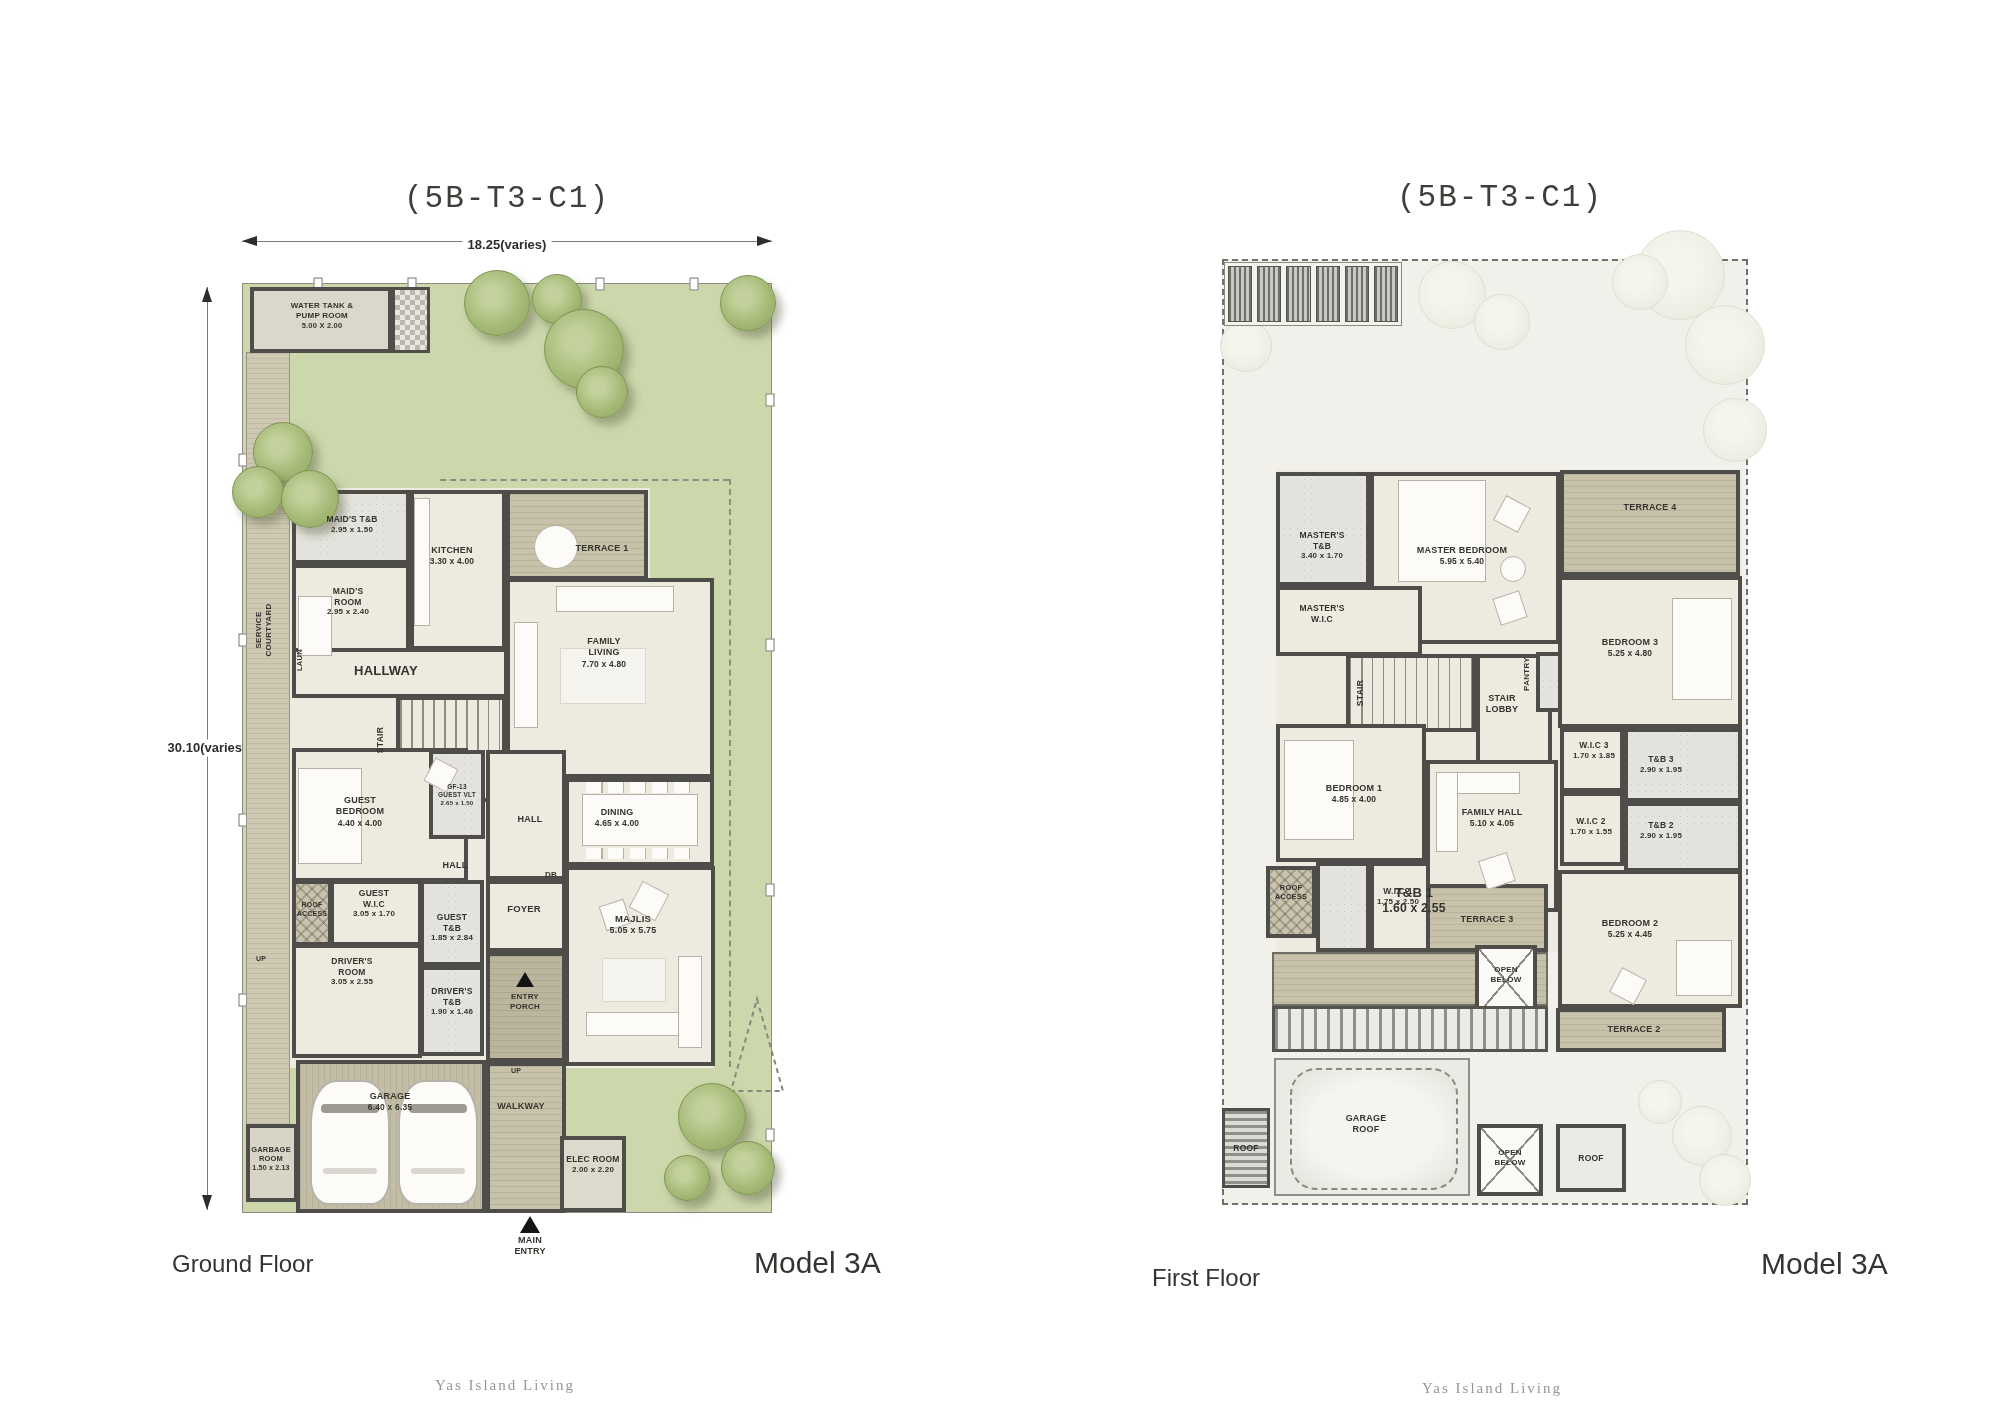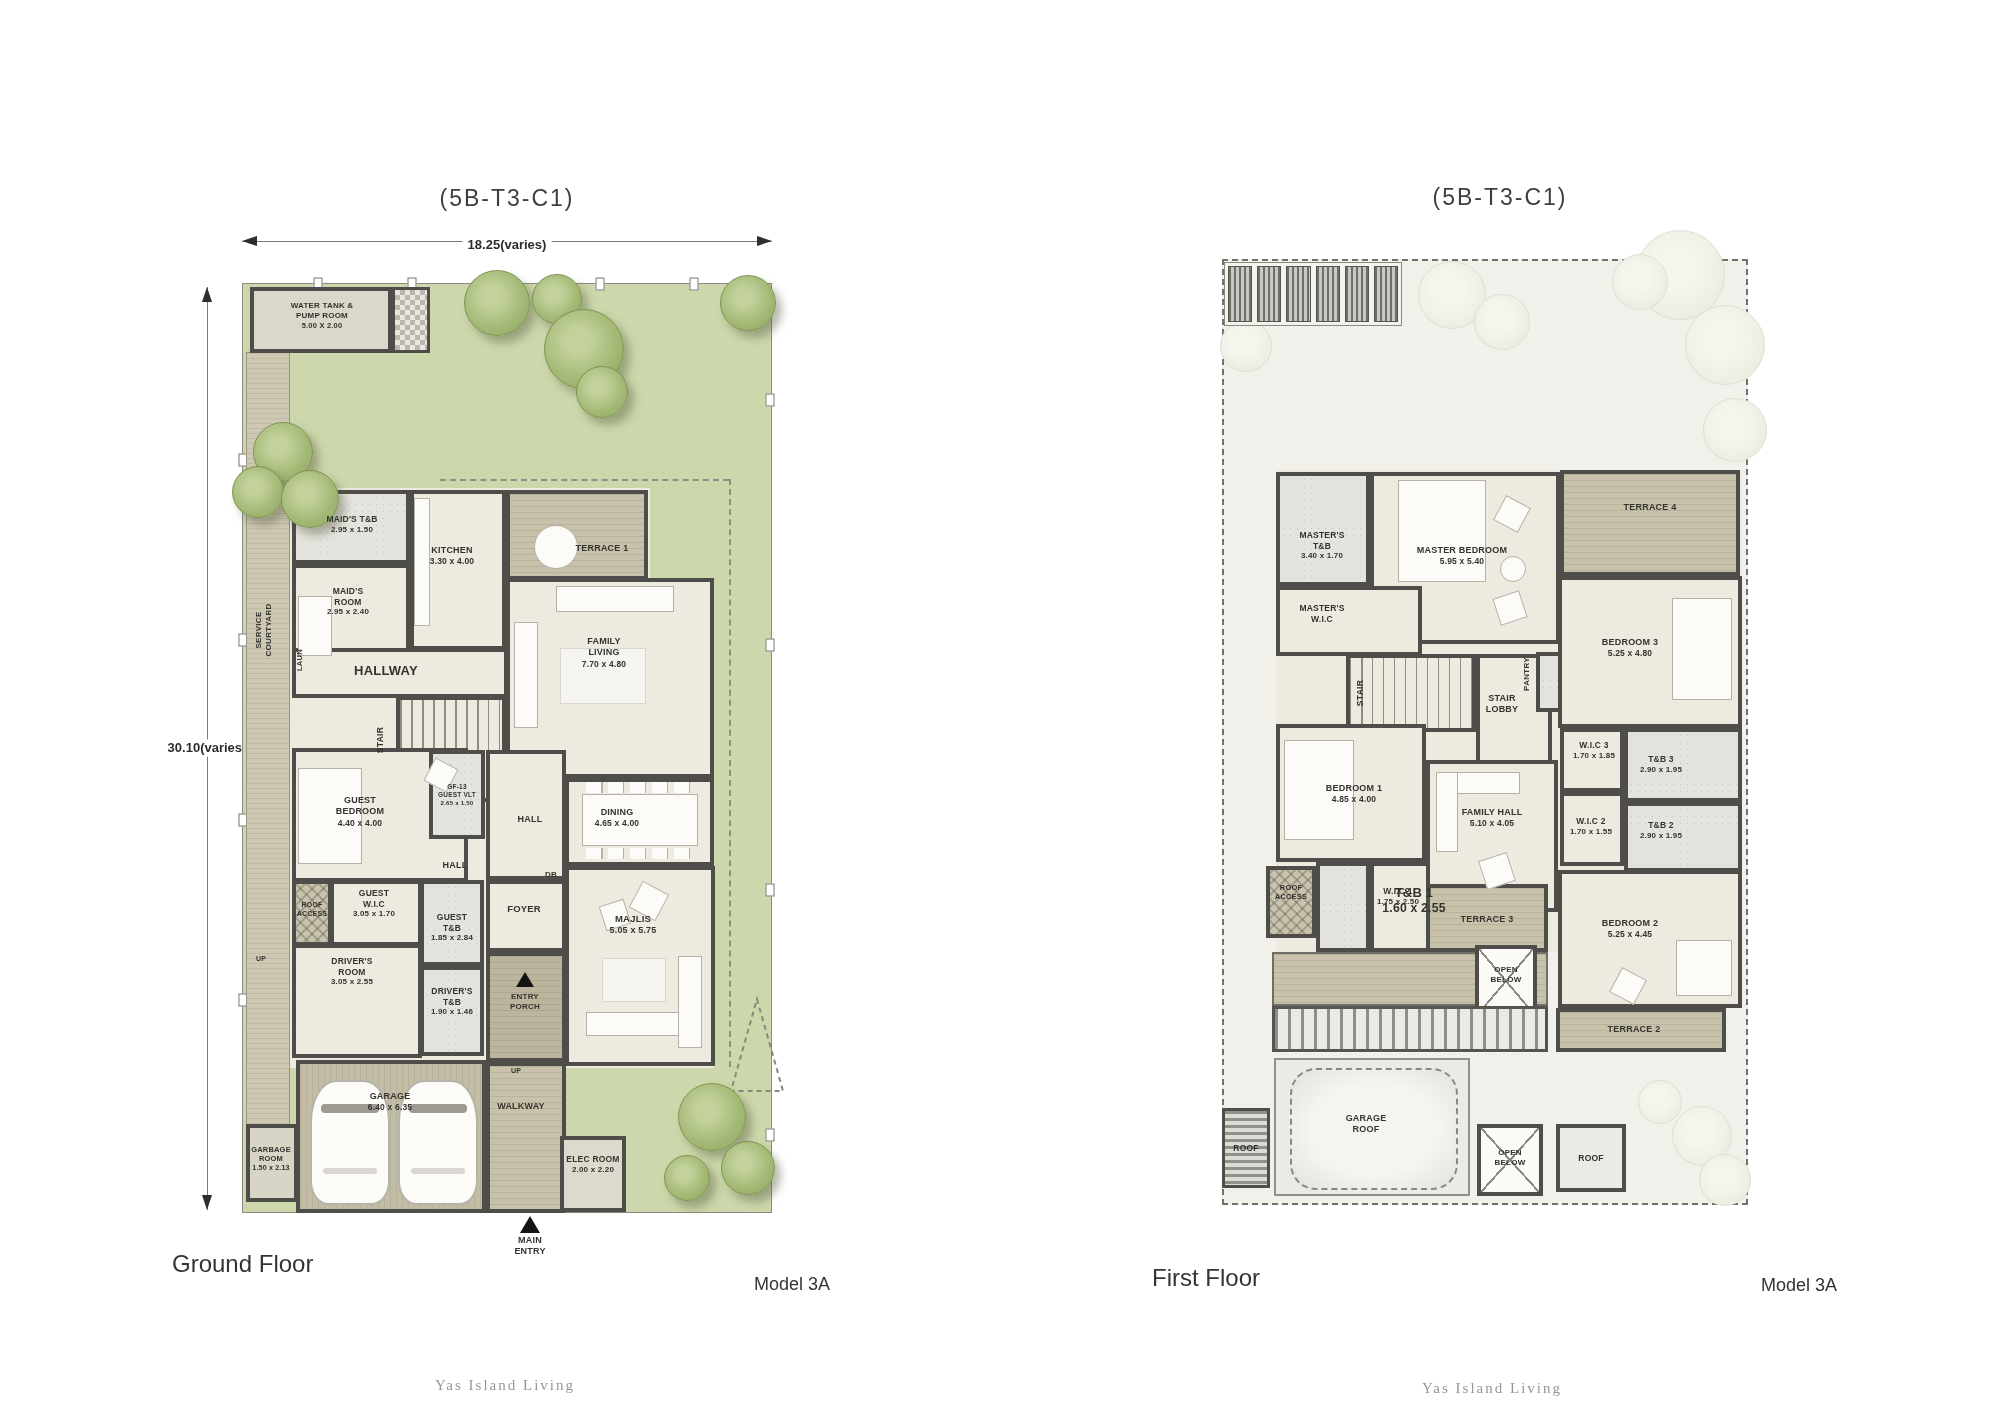--- a/index.html
+++ b/index.html
@@ -25,23 +25,23 @@
   .plainbox{background:#eceae5;border:4px solid #4e4d49;}
   .groof{background:#eceae5;border:2px solid #8f8e88;}
   .pillow{position:absolute;border:2px dashed #8a897f;border-radius:26px;background:radial-gradient(ellipse at center,#f5f4ef 0 55%,#e2e1da);}
   .pergola{position:absolute;display:flex;gap:5px;padding:3px;background:#f4f3ed;border:1px solid #8b8a80;box-sizing:border-box;}
   .pergola span{flex:1;background:repeating-linear-gradient(90deg,#6f6e69 0 2px,#c9c8c2 2px 5px);border:1px solid #55544f;}
   
   .rlabel{position:absolute;transform:translate(-50%,-50%);text-align:center;color:#34332e;font-weight:bold;line-height:1.25;letter-spacing:.2px;white-space:pre-line;}
   .rlabel span{display:block;white-space:pre-line;}
   .rlabel .dims{font-weight:bold;font-size:.94em;}
   .vlabel{position:absolute;transform:translate(-50%,-50%) rotate(-90deg);text-align:center;color:#34332e;font-weight:bold;letter-spacing:.3px;white-space:pre;line-height:1.2;}
-  .plan-title{position:absolute;transform:translate(-50%,-50%);font-size:23px;letter-spacing:2px;color:#3f3e3a;white-space:nowrap;}
+  .plan-title{position:absolute;transform:translate(-50%,-50%);font-size:31px;letter-spacing:2px;color:#3f3e3a;white-space:nowrap;font-family:Liberation Mono, monospace;}
   .floor-label{position:absolute;font-size:24px;color:#353430;white-space:nowrap;}
-  .model-label{position:absolute;font-size:18px;color:#353430;white-space:nowrap;margin-top:28px;}
+  .model-label{position:absolute;font-size:30px;color:#353430;white-space:nowrap;}
   .brand{position:absolute;transform:translate(-50%,-50%);font-family:"Liberation Serif",serif;font-size:15px;letter-spacing:2px;color:#97968f;white-space:nowrap;}
   .dimlabel{position:absolute;transform:translate(-50%,-50%);background:#fff;padding:1px 5px;font-size:13px;font-weight:bold;color:#2e2d29;text-align:center;line-height:1.15;white-space:pre-line;}
   .dimline-h{position:absolute;border-top:1px solid #7d7c74;}
   .dimline-v{position:absolute;border-left:1px solid #7d7c74;}
   .arr{position:absolute;width:0;height:0;}
   .arr-left{border-top:5px solid transparent;border-bottom:5px solid transparent;border-right:15px solid #2e2d29;}
   .arr-right{border-top:5px solid transparent;border-bottom:5px solid transparent;border-left:15px solid #2e2d29;}
   .arr-up{border-left:5px solid transparent;border-right:5px solid transparent;border-bottom:15px solid #2e2d29;}
   .arr-down{border-left:5px solid transparent;border-right:5px solid transparent;border-top:15px solid #2e2d29;}
   .tri-up{position:absolute;width:0;height:0;border-left:10px solid transparent;border-right:10px solid transparent;border-bottom:17px solid #141414;}

